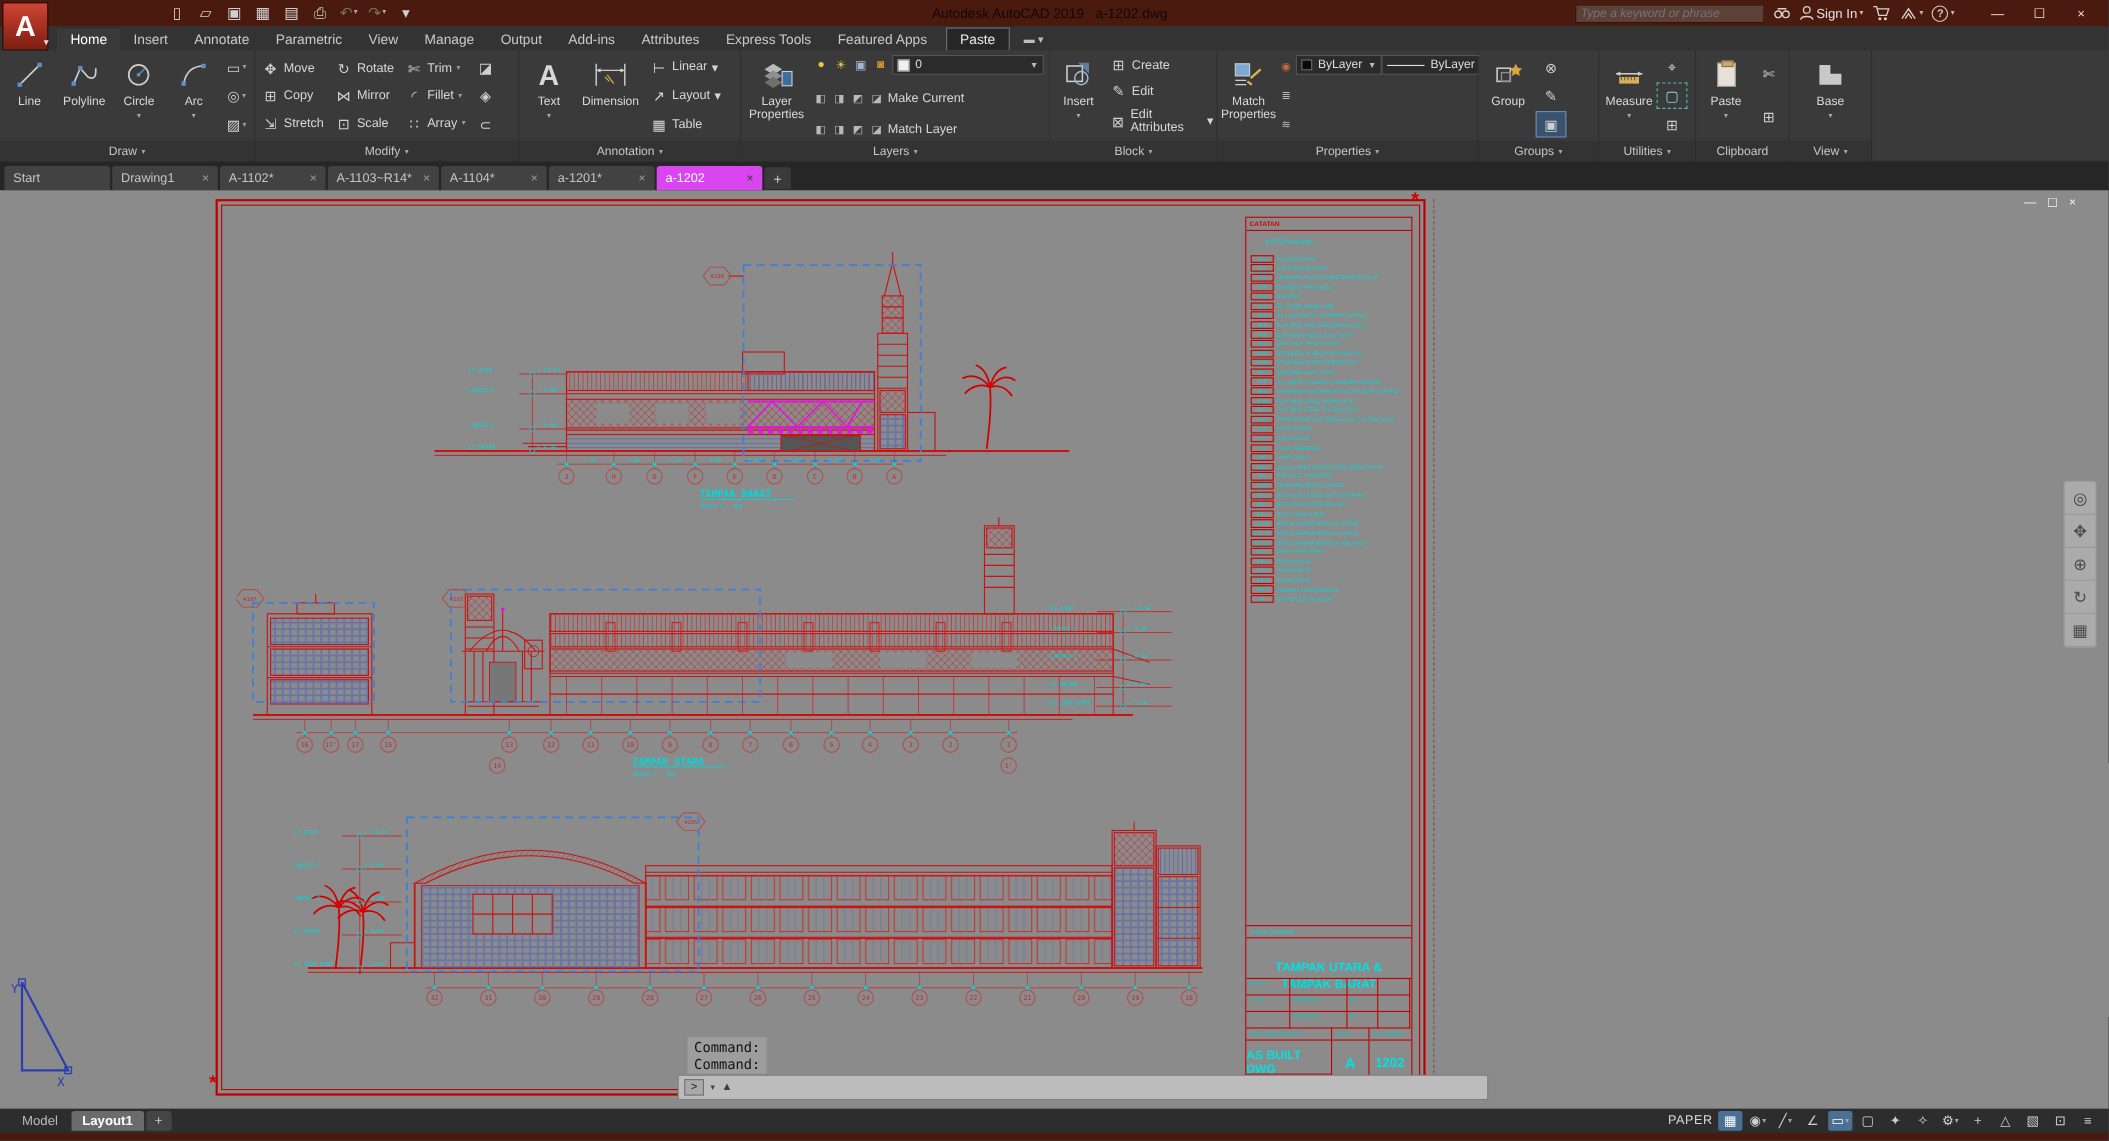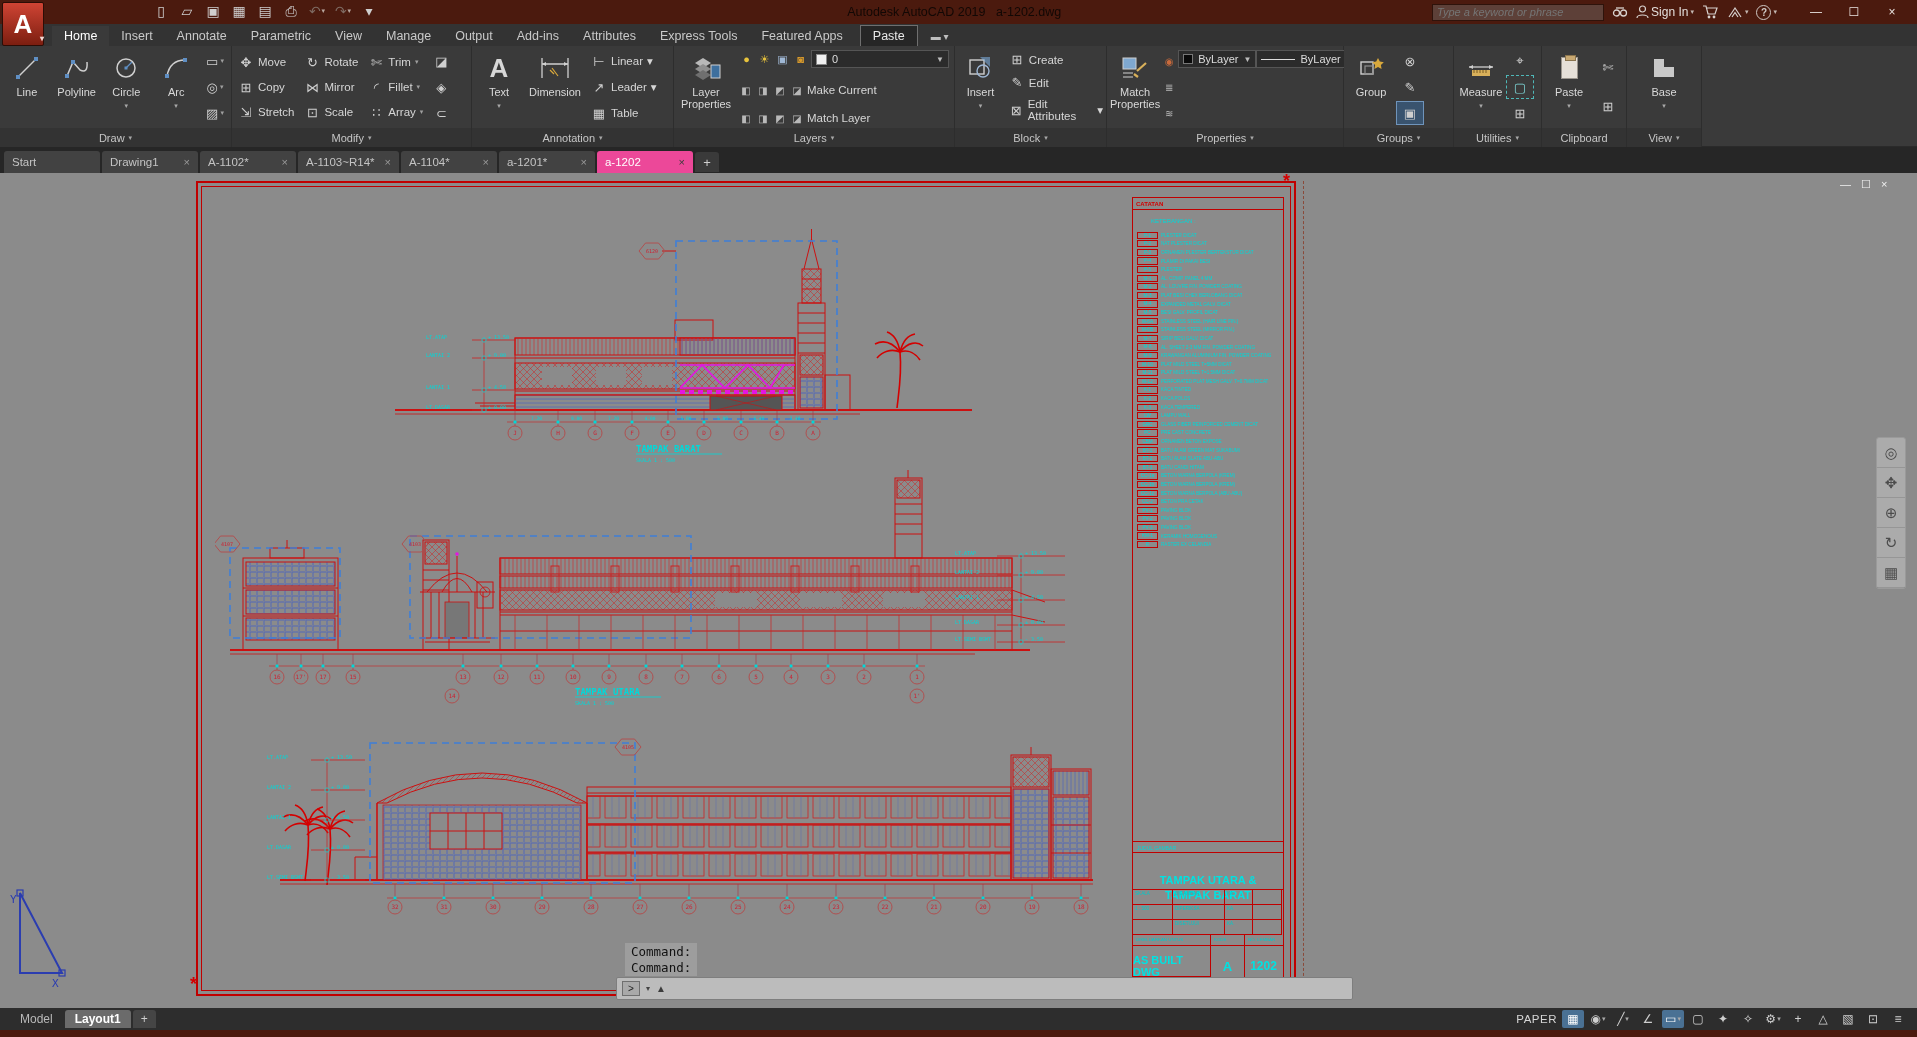--- a/index.html
+++ b/index.html
@@ -70,21 +70,21 @@
   .cyan-chip{color:#7fd8d8;outline:1px dashed #4fb8b8;}
   .two-line{width:58px;}
   
   .clipicon{width:17px;height:22px;background:#e6e0d8;border:1px solid #9a948c;position:relative;}
   .clipicon:before{content:"";position:absolute;left:3px;top:-3px;width:9px;height:4px;background:#c8a871;border:1px solid #8a744e;}
 
   
   .filetabs{position:absolute;left:0;top:147px;width:1917px;height:26px;background:#262626;display:flex;align-items:flex-end;gap:2px;padding-left:4px;}
   .ftab{height:22px;min-width:96px;background:#424242;color:#c4c4c4;font-size:11.5px;display:flex;align-items:center;padding:0 8px;border-radius:3px 3px 0 0;gap:10px;}
   .ftab .x{margin-left:auto;color:#9a9a9a;font-size:11px;}
-  .ftab.active{background:#ec4899;color:#fff;}
+  .ftab.active{background:#d946ef;color:#fff;}
   .ftab.active .x{color:#3c3c3c;}
   .newtabbtn{height:20px;width:24px;background:#3a3a3a;color:#cfcfcf;display:flex;align-items:center;justify-content:center;border-radius:3px 3px 0 0;font-size:13px;margin-bottom:1px;}
 
   
   .canvas{position:absolute;left:0;top:173px;width:1917px;height:835px;background:#8b8b8b;overflow:hidden;}
   .sheet{position:absolute;left:196px;top:8px;width:1100px;height:815px;border:2px solid #c00000;}
   .sheet:before{content:"";position:absolute;inset:3px;border:1px solid #c00000;pointer-events:none;}
   .paperedge{position:absolute;left:1303px;top:8px;height:815px;border-left:1px dashed #8a4a3a;}
   .cornermark{position:absolute;color:#d40000;font-size:18px;font-weight:bold;line-height:10px;}
   .elev-svg{position:absolute;}
@@ -354,21 +354,21 @@
         <span class="blabel">Dimension</span>
       </div>
       <div class="anno-side" id="anno-side">
           <span class="anno-item">
             <span class="mic">⊢</span>
             <span>Linear</span>
             <span class="dd">▾</span>
           </span>
           <span class="anno-item">
             <span class="mic">↗</span>
-            <span>Leader</span>
+            <span>Layout</span>
             <span class="dd">▾</span>
           </span>
           <span class="anno-item">
             <span class="mic">▦</span>
             <span>Table</span>
           </span>
         </div>
     </div>
     <div class="plabel">
         <span>Annotation</span>

